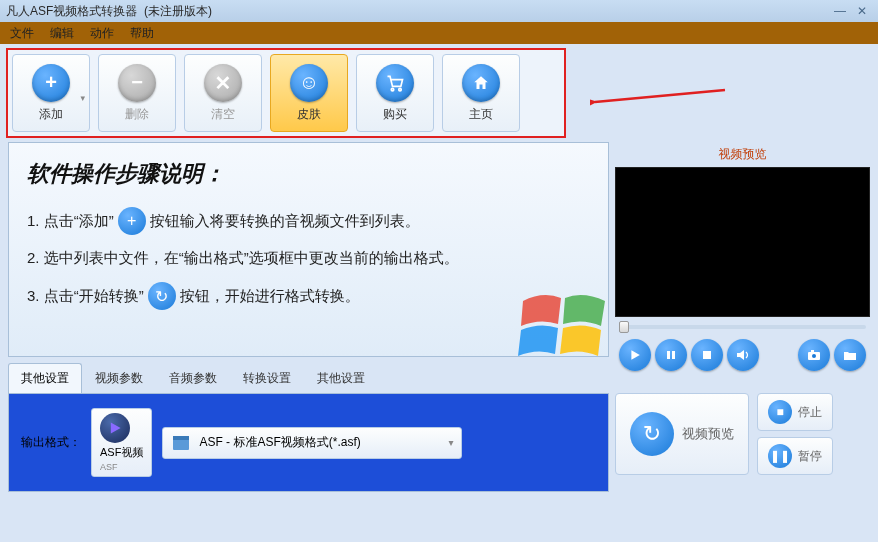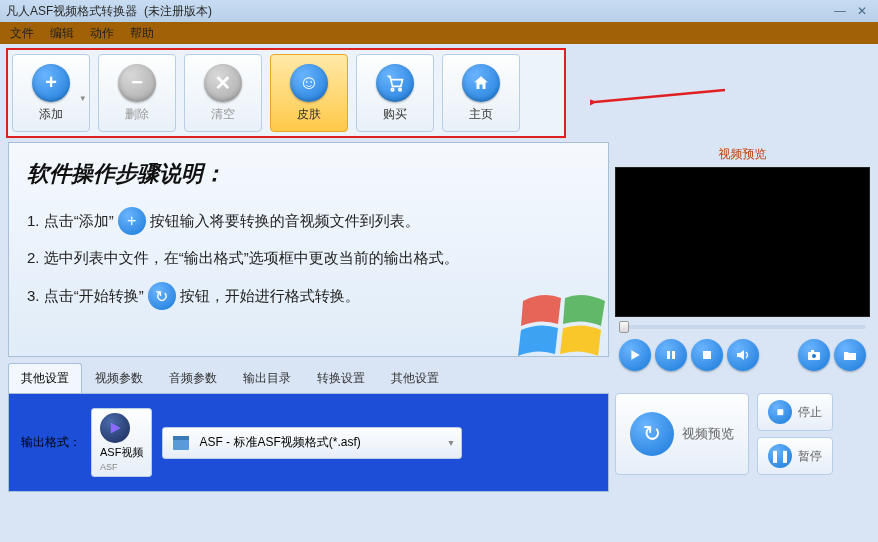--- a/index.html
+++ b/index.html
@@ -147,21 +147,20 @@
           <path fill="#4caf50" d="M52 22 Q70 15 92 25 L88 50 Q70 42 50 48 Z"></path>
           <path fill="#2196f3" d="M8 54 Q27 46 45 52 L42 78 Q24 72 5 80 Z"></path>
           <path fill="#ffc107" d="M50 52 Q70 46 88 54 L85 80 Q67 72 47 78 Z"></path>
         </svg>
     </div>
 
     <div class="tabs">
       <div class="tab active">其他设置</div>
       <div class="tab">视频参数</div>
       <div class="tab">音频参数</div>
-      <div class="tab">输出目录</div>
       <div class="tab">转换设置</div>
       <div class="tab">其他设置</div>
     </div>
 
     <div class="format-row">
       <span>输出格式：</span>
       <div class="fmt-btn">
         <div class="play-icon">
             <svg width="14" height="14" viewBox="0 0 10 10">
               <polygon points="2,1 9,5 2,9" fill="#8a6aff"></polygon>

